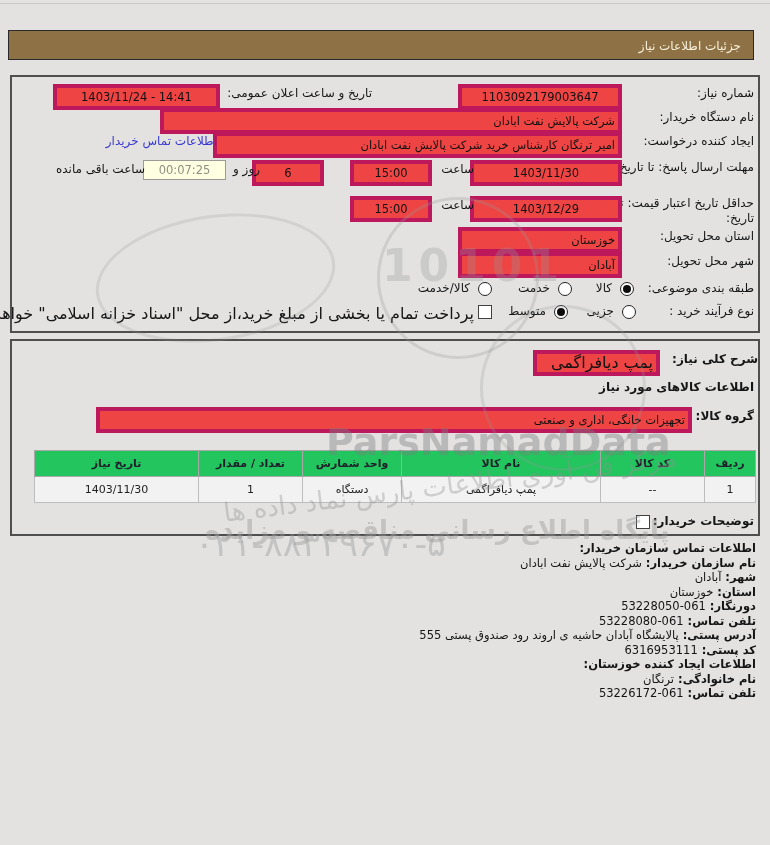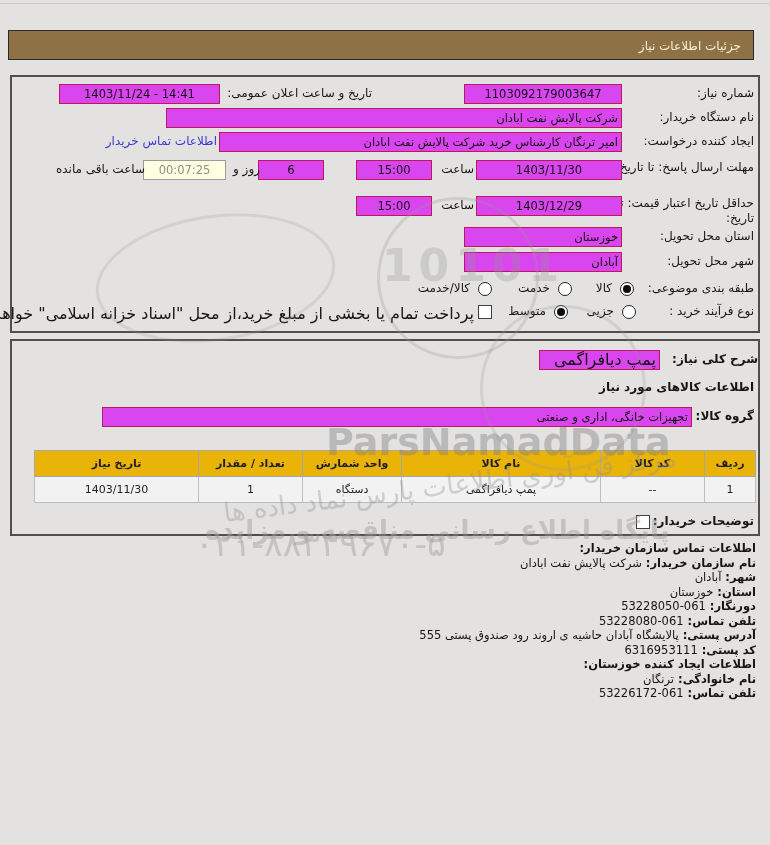--- a/index.html
+++ b/index.html
@@ -11,36 +11,36 @@
     border:1px solid #2a2a2a;color:#f7f0da;font-size:12px;line-height:30px;
     padding:0 12px 0 0;box-sizing:border-box;text-align:right;}
   .panel{left:10px;width:750px;border:2px solid #4f4f4f;box-sizing:border-box;position:absolute;}
   #panel1{top:75px;height:258px;}
   #panel2{top:339px;height:197px;}
   .row{position:absolute;right:0;left:0;height:22px;}
   .lbl{position:absolute;font-size:12px;color:#161616;white-space:nowrap;top:2px;}
   .lbl-wrap{position:absolute;font-size:12px;color:#161616;width:152px;line-height:15px;
     text-align:right;top:0;}
   .blbl{font-weight:bold;}
-  .inp{position:absolute;background:#d946ef;border:1px solid #be185d;height:18px;
+  .inp{position:absolute;background:#ef4444;border:4px solid #be185d;height:18px;
     line-height:18px;font-size:11.5px;padding:0 3px;box-sizing:content-box;
     overflow:hidden;white-space:nowrap;top:0;}
   .num{text-align:center;direction:ltr;unicode-bidi:isolate;}
   .rtl-val{text-align:right;}
   .cd{background:#ffffe1;border:1px solid #9a9a96;color:#8f8f83;text-align:center;
     direction:ltr;unicode-bidi:isolate;}
   .link{color:#3939d1;font-size:12px;cursor:pointer;white-space:nowrap;}
   .radio{position:absolute;width:12px;height:12px;border:1.5px solid #222;border-radius:50%;
     background:#fff;top:3px;}
   .radio.sel::after{content:"";position:absolute;inset:2px;background:#0c0c0c;border-radius:50%;}
   .chk{position:absolute;width:12px;height:12px;border:1px solid #404040;background:#fff;top:3px;}
   .small{font-size:16px;}
   table.goods{position:absolute;right:2px;width:722px;border-collapse:collapse;
     direction:rtl;font-size:11px;}
-  table.goods th{background:#eab308;border:1px solid #a8a8a8;font-weight:bold;
+  table.goods th{background:#22c55e;border:1px solid #a8a8a8;font-weight:bold;
     height:25px;color:#20202c;padding:0 4px;}
   table.goods td{background:#f2f2f2;border:1px solid #bdbdbd;height:25px;text-align:center;
     color:#222;padding:0 4px;}
   #contact{top:541px;right:14px;text-align:right;font-size:11.5px;line-height:14.5px;
     position:absolute;color:#151515;}
   #contact .cl b{margin-left:4px;}
   #contact .hdr{font-weight:bold;}
   .ltrv{direction:ltr;unicode-bidi:isolate;}
   
   .wm{position:absolute;pointer-events:none;color:rgba(140,140,140,0.38);z-index:6;

